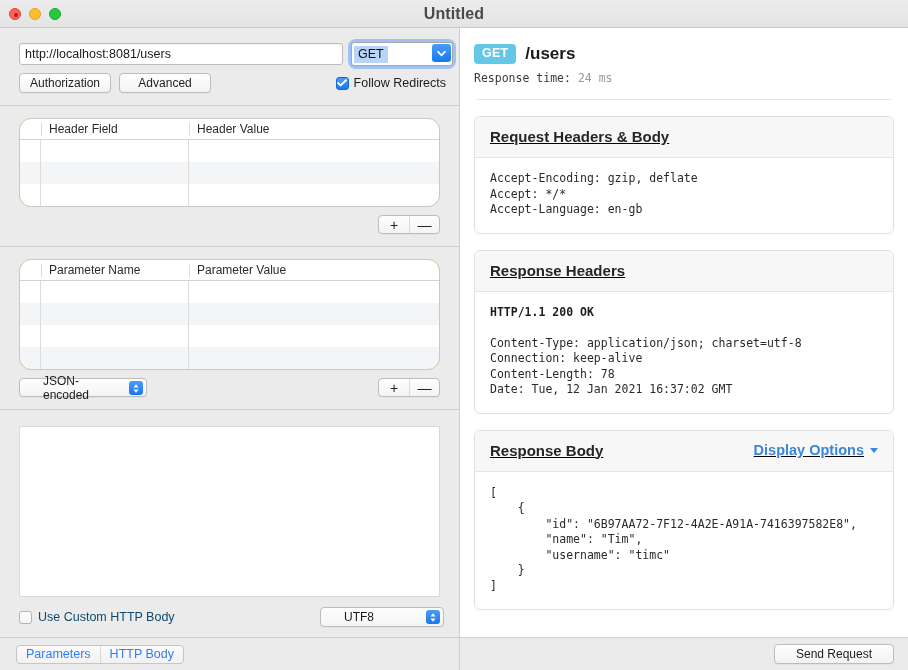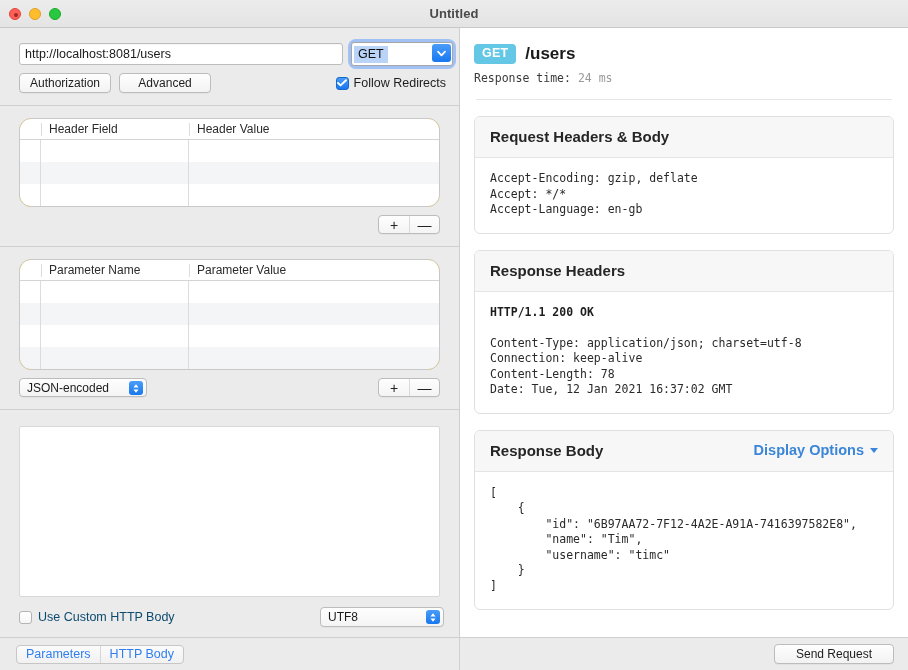--- a/index.html
+++ b/index.html
@@ -46,21 +46,21 @@
   .light.green  { background: #28c840; border: 0.5px solid #1aab29; }
   .light.red::after {
     content: ""; position: absolute; left: 4px; top: 4px;
     width: 4px; height: 4px; border-radius: 50%;
     background: #a02a22;
   }
   #window-title {
     position: absolute;
     left: 0; right: 0;
     text-align: center;
-    font-size: 13px;
+    font-size: 16px;
     font-weight: bold;
     color: #4a4a4a;
     letter-spacing: 0.1px;
   }
 
   
   #body-split {
     flex: 1;
     display: flex;
     min-height: 0;
@@ -253,21 +253,21 @@
   .small-popup {
     position: relative;
     height: 19px;
     background: linear-gradient(#fefefe,#f4f4f4);
     border: 1px solid #bcbcbc;
     border-radius: 4px;
     display: flex;
     align-items: center;
     font-size: 12px;
     color: #1b1b1b;
-    padding: 0 26px 0 7px;
+    padding: 0 26px 0 23px;
     box-shadow: 0 0.5px 0.5px rgba(0,0,0,0.07);
   }
   .small-popup .stepper {
     position: absolute;
     right: 3px; top: 2px;
     width: 14px; height: 14px;
     border-radius: 3px;
     background: linear-gradient(#4a9cf8, #1878f0);
     display: flex; align-items: center; justify-content: center;
   }
@@ -375,20 +375,21 @@
     border-radius: 6px;
     overflow: hidden;
     background: #fff;
   }
   .card-head {
     background: #f7f7f7;
     border-bottom: 1px solid #e4e4e4;
     padding: 11px 15px 12px 15px;
     display: flex;
     align-items: center;
+    text-decoration: underline;
   }
   .card-head .ttl {
     font-size: 15px;
     font-weight: bold;
     color: #262626;
   }
   .card-head .opts {
     margin-left: auto;
     font-size: 14.5px;
     font-weight: bold;

